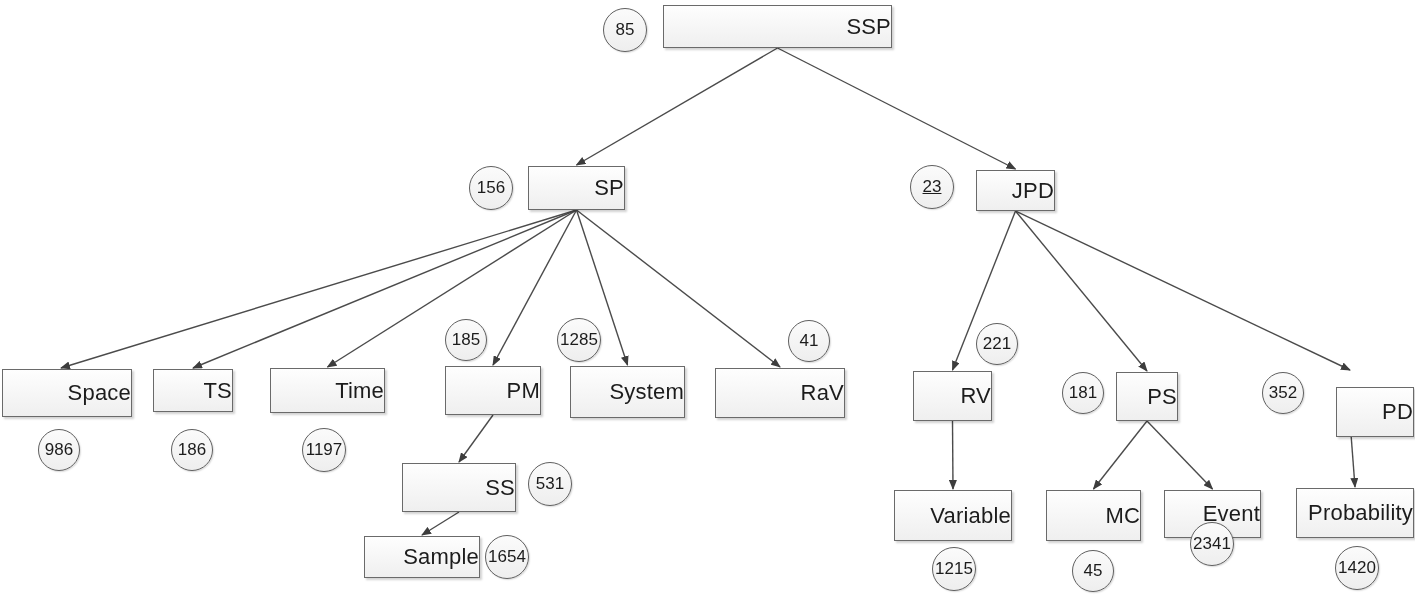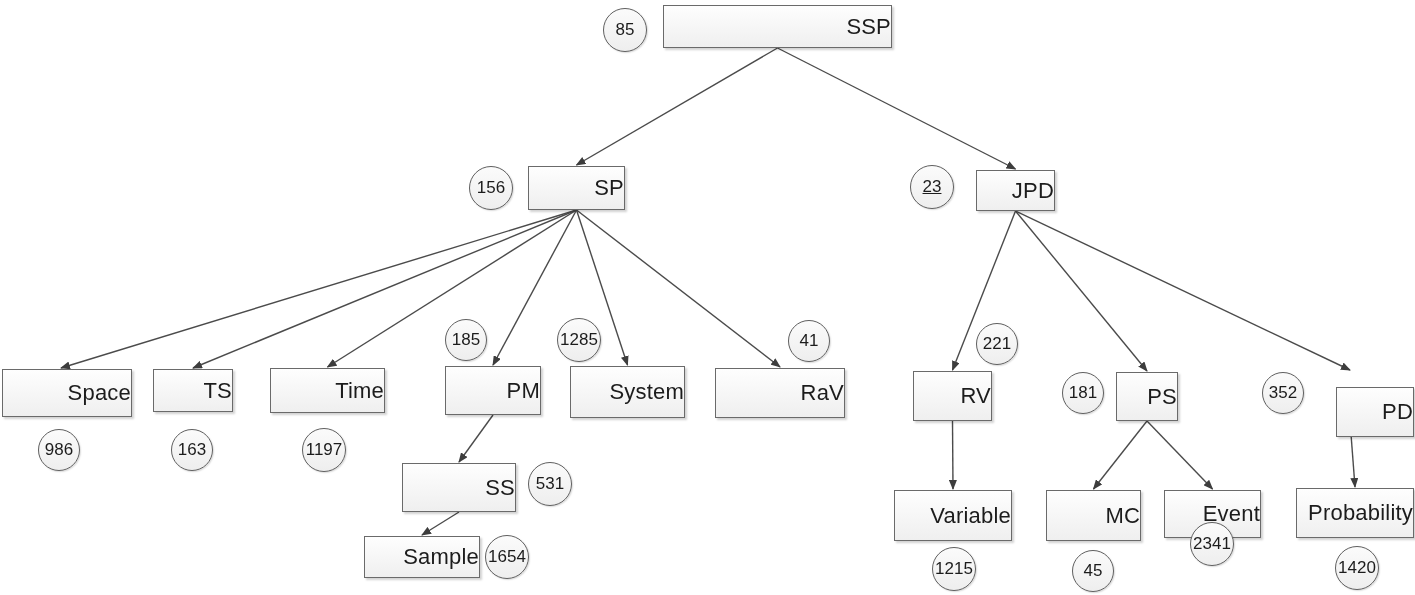--- a/index.html
+++ b/index.html
@@ -91,21 +91,21 @@
     <span class="node-label">JPD</span>
   </div>
       <div class="badge" style="left: 910px; top: 165px; width: 44px; height: 44px; text-decoration: underline;">23</div>
       <div class="node" style="left: 2px; top: 369px; width: 130px; height: 48px;">
     <span class="node-label">Space</span>
   </div>
       <div class="badge" style="left: 38px; top: 429px; width: 42px; height: 42px;">986</div>
       <div class="node" style="left: 153px; top: 369px; width: 80px; height: 43px;">
     <span class="node-label">TS</span>
   </div>
-      <div class="badge" style="left: 171px; top: 429px; width: 42px; height: 42px;">163</div>
+      <div class="badge" style="left: 171px; top: 429px; width: 42px; height: 42px;">186</div>
       <div class="node" style="left: 270px; top: 368px; width: 115px; height: 45px;">
     <span class="node-label">Time</span>
   </div>
       <div class="badge" style="left: 302px; top: 428px; width: 44px; height: 44px;">1197</div>
       <div class="node" style="left: 445px; top: 366px; width: 96px; height: 49px;">
     <span class="node-label">PM</span>
   </div>
       <div class="badge" style="left: 445px; top: 319px; width: 42px; height: 42px;">185</div>
       <div class="node" style="left: 570px; top: 366px; width: 115px; height: 52px;">
     <span class="node-label">System</span>

